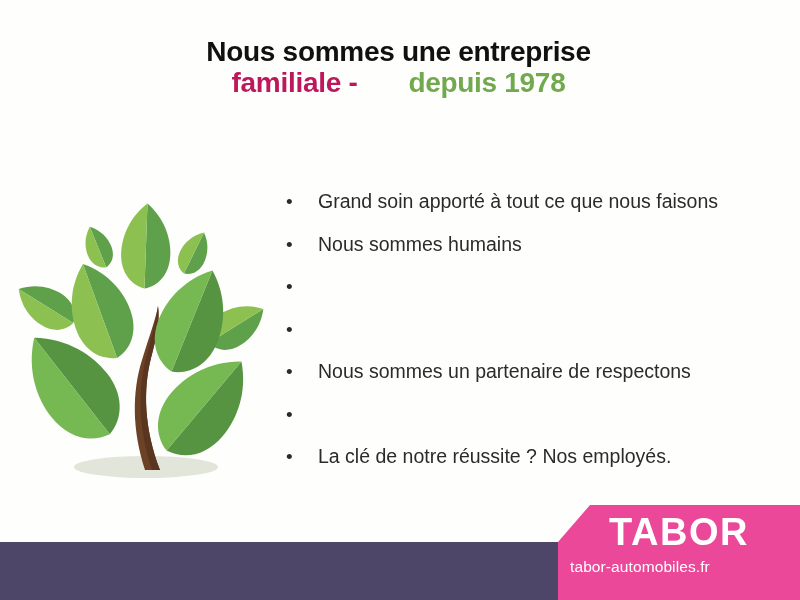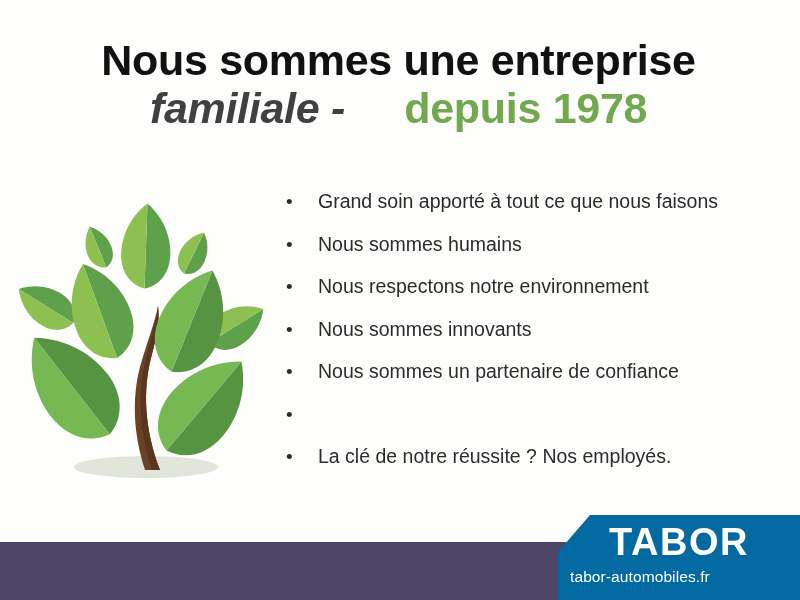--- a/index.html
+++ b/index.html
@@ -23,32 +23,32 @@
 
   
   #title-block {
     position: absolute;
     left: 0;
     top: 36px;
     width: 797px;
     text-align: center;
     line-height: 1.12;
     font-weight: bold;
-    font-size: 43px;
+    font-size: 28px;
     letter-spacing: -0.3px;
   }
   #title-line1 {
     display: block;
     color: #111111;
   }
   #title-line2 {
     display: block;
     white-space: pre;
   }
-  .title-dark { color: #404040; font-style: italic; }
+  .title-dark { color: #be185d; }
   .title-accent { color: #72A94E; margin-left: 36px; }
 
   
   #bullet-list {
     position: absolute;
     left: 286px;
     top: 192px;
     width: 480px;
   }
   .bullet-row {
@@ -87,22 +87,22 @@
     bottom: 0;
     width: 800px;
     height: 58px;
     background: #4E4669;
   }
   #logo-panel {
     position: absolute;
     right: 0;
     bottom: 0;
     width: 242px;
-    height: 85px;
-    background: #0369a1;
+    height: 95px;
+    background: #ec4899;
     clip-path: polygon(32px 0, 242px 0, 242px 95px, 0 95px, 0 37px);
   }
   #logo-wordmark {
     position: absolute;
     left: 0;
     top: 8px;
     width: 242px;
     text-align: center;
     color: #ffffff;
     font-size: 38px;
@@ -188,29 +188,27 @@
     <div class="bullet-row">
       <span class="bullet-dot">•</span>
       <span class="bullet-text">Grand soin apporté à tout ce que nous faisons</span>
     </div>
     <div class="bullet-row">
       <span class="bullet-dot">•</span>
       <span class="bullet-text">Nous sommes humains</span>
     </div>
     <div class="bullet-row">
       <span class="bullet-dot">•</span>
-      <span class="bullet-text">Nous respectons notre environnement</span>
-    </div>
-    <div class="bullet-row">
-      <span class="bullet-dot">•</span>
-      <span class="bullet-text">Nous sommes innovants</span>
-    </div>
-    <div class="bullet-row">
-      <span class="bullet-dot">•</span>
-      <span class="bullet-text">Nous sommes un partenaire de confiance</span>
+    </div>
+    <div class="bullet-row">
+      <span class="bullet-dot">•</span>
+    </div>
+    <div class="bullet-row">
+      <span class="bullet-dot">•</span>
+      <span class="bullet-text">Nous sommes un partenaire de respectons</span>
     </div>
     <div class="bullet-row">
       <span class="bullet-dot">•</span>
     </div>
     <div class="bullet-row">
       <span class="bullet-dot">•</span>
       <span class="bullet-text">La clé de notre réussite ? Nos employés.</span>
     </div>
   </div>
 

